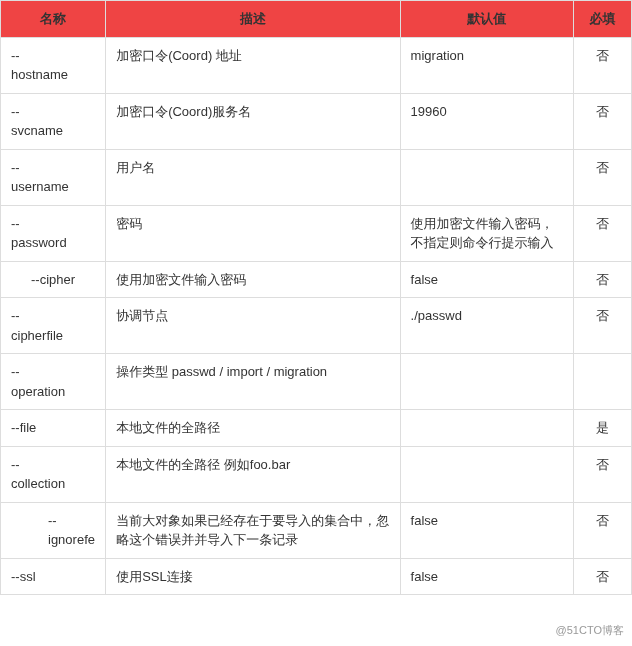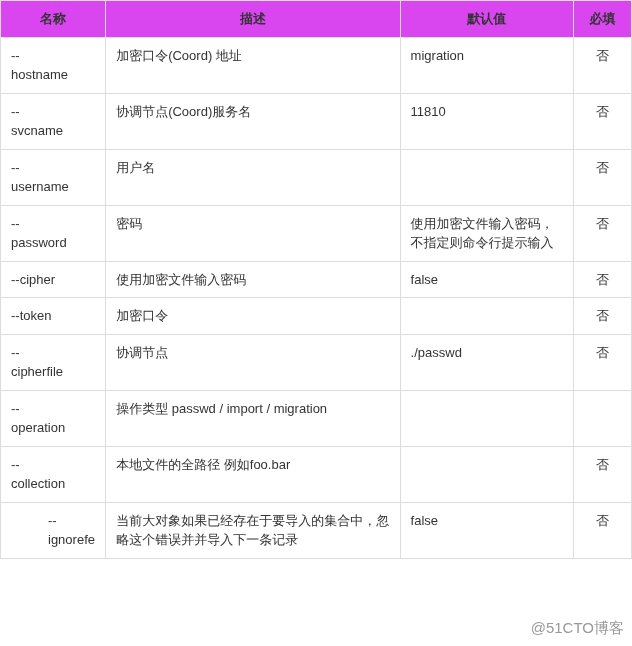--- a/index.html
+++ b/index.html
@@ -22,40 +22,40 @@
       border-collapse: collapse;
       table-layout: fixed;
     }
     th, td {
       border: 1px solid #ddd;
       padding: 8px 10px;
       vertical-align: top;
       line-height: 1.5;
     }
     th {
-      background: #d946ef;
+      background: #ef4444;
       font-weight: bold;
       text-align: center;
     }
     col.col-name { width: 100px; }
     col.col-desc { width: 280px; }
     col.col-default { width: 165px; }
     col.col-required { width: 55px; }
     td.col-name {
       color: #333;
       white-space: pre-line;
     }
     td.col-required {
       text-align: center;
     }
     .watermark {
       position: fixed;
       bottom: 8px;
       right: 8px;
-      font-size: 15px;
+      font-size: 11px;
       color: #999;
     }
   </style>
 </head>
 <body>
 
 <div class="table-container">
   <table>
     <colgroup>
       <col class="col-name">
@@ -75,74 +75,80 @@
     <tr>
           <td class="col-name" style="white-space: pre-line;">--
 hostname</td>
           <td>加密口令(Coord) 地址</td>
           <td>migration</td>
           <td class="col-required">否</td>
         </tr>
         <tr>
           <td class="col-name" style="white-space: pre-line;">--
 svcname</td>
-          <td>协调节点(Coord)服务名</td>
-          <td>11810</td>
+          <td>加密口令(Coord)服务名</td>
+          <td>19960</td>
           <td class="col-required">否</td>
         </tr>
         <tr>
           <td class="col-name" style="white-space: pre-line;">--
 username</td>
           <td>用户名</td>
           <td></td>
           <td class="col-required">否</td>
         </tr>
         <tr>
           <td class="col-name" style="white-space: pre-line;">--
 password</td>
           <td>密码</td>
           <td>使用加密文件输入密码，不指定则命令行提示输入</td>
           <td class="col-required">否</td>
         </tr>
         <tr>
-          <td class="col-name" style="white-space: pre-line;">--cipher</td>
+          <td class="col-name" style="white-space: pre-line; text-align: center;">--cipher</td>
           <td>使用加密文件输入密码</td>
           <td>false</td>
-          <td class="col-required">否</td>
-        </tr>
-        <tr>
-          <td class="col-name" style="white-space: pre-line;">--token</td>
-          <td>加密口令</td>
-          <td></td>
           <td class="col-required">否</td>
         </tr>
         <tr>
           <td class="col-name" style="white-space: pre-line;">--
 cipherfile</td>
           <td>协调节点</td>
           <td>./passwd</td>
           <td class="col-required">否</td>
         </tr>
         <tr>
           <td class="col-name" style="white-space: pre-line;">--
 operation</td>
           <td>操作类型 passwd / import / migration</td>
           <td></td>
           <td class="col-required"></td>
         </tr>
         <tr>
+          <td class="col-name" style="white-space: pre-line;">--file</td>
+          <td>本地文件的全路径</td>
+          <td></td>
+          <td class="col-required">是</td>
+        </tr>
+        <tr>
           <td class="col-name" style="white-space: pre-line;">--
 collection</td>
           <td>本地文件的全路径 例如foo.bar</td>
           <td></td>
           <td class="col-required">否</td>
         </tr>
         <tr>
           <td class="col-name" style="white-space: pre-line; padding-left: 47px;">--ignorefe</td>
           <td>当前大对象如果已经存在于要导入的集合中，忽略这个错误并并导入下一条记录</td>
           <td>false</td>
           <td class="col-required">否</td>
         </tr>
+        <tr>
+          <td class="col-name" style="white-space: pre-line;">--ssl</td>
+          <td>使用SSL连接</td>
+          <td>false</td>
+          <td class="col-required">否</td>
+        </tr>
       </tbody>
   </table>
 </div>
 
 <div class="watermark">@51CTO博客</div>
 
 </body></html>

